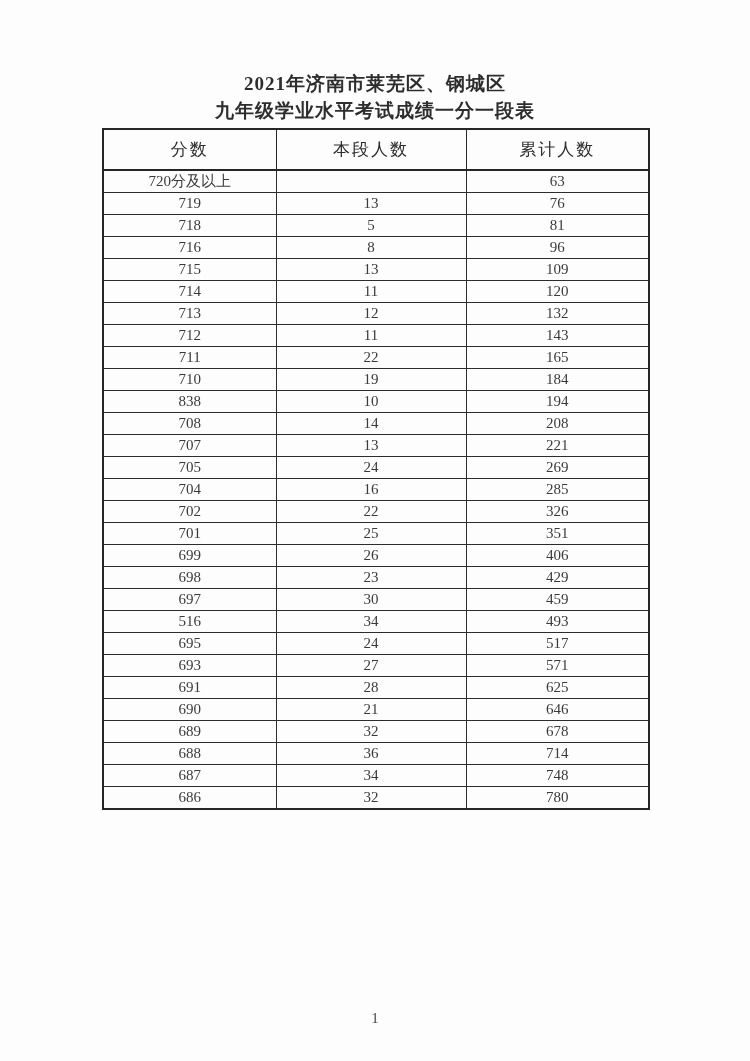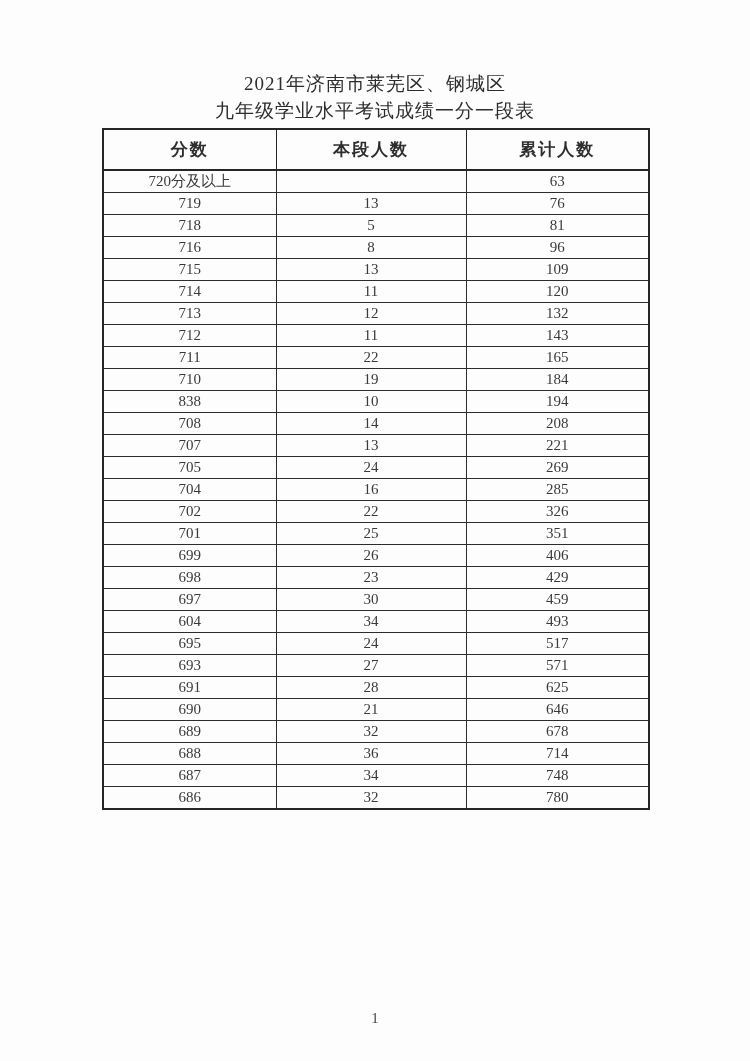--- a/index.html
+++ b/index.html
@@ -18,39 +18,39 @@
     height: 1061px;
     background: #fdfdfd;
     overflow: hidden;
   }
   .doc-title {
     position: absolute;
     top: 70px;
     left: 0;
     width: 100%;
     text-align: center;
-    font-weight: normal;
+    font-weight: bold;
     font-size: 19px;
     line-height: 27px;
     color: #2d2d2d;
     letter-spacing: 1px;
   }
   table.score-table {
     position: absolute;
     left: 102px;
     top: 128px;
     width: 546px;
     border-collapse: collapse;
     table-layout: fixed;
     border: 2px solid #262626;
   }
   table.score-table th {
     height: 37px;
     font-size: 17px;
-    font-weight: bold;
+    font-weight: normal;
     text-align: center;
     vertical-align: middle;
     color: #2d2d2d;
     border: 1px solid #262626;
     border-bottom: 2px solid #262626;
     letter-spacing: 2px;
   }
   table.score-table td {
     height: 21px;
     font-size: 15px;
@@ -189,21 +189,21 @@
           <td>698</td>
           <td>23</td>
           <td>429</td>
         </tr>
         <tr>
           <td>697</td>
           <td>30</td>
           <td>459</td>
         </tr>
         <tr>
-          <td>604</td>
+          <td>516</td>
           <td>34</td>
           <td>493</td>
         </tr>
         <tr>
           <td>695</td>
           <td>24</td>
           <td>517</td>
         </tr>
         <tr>
           <td>693</td>

